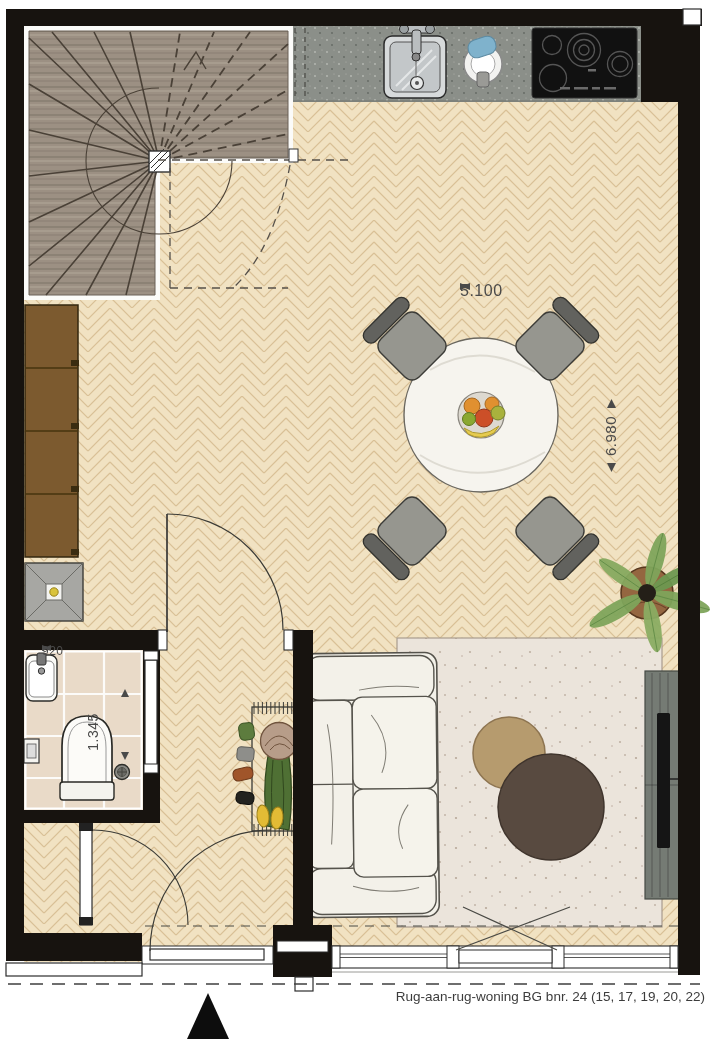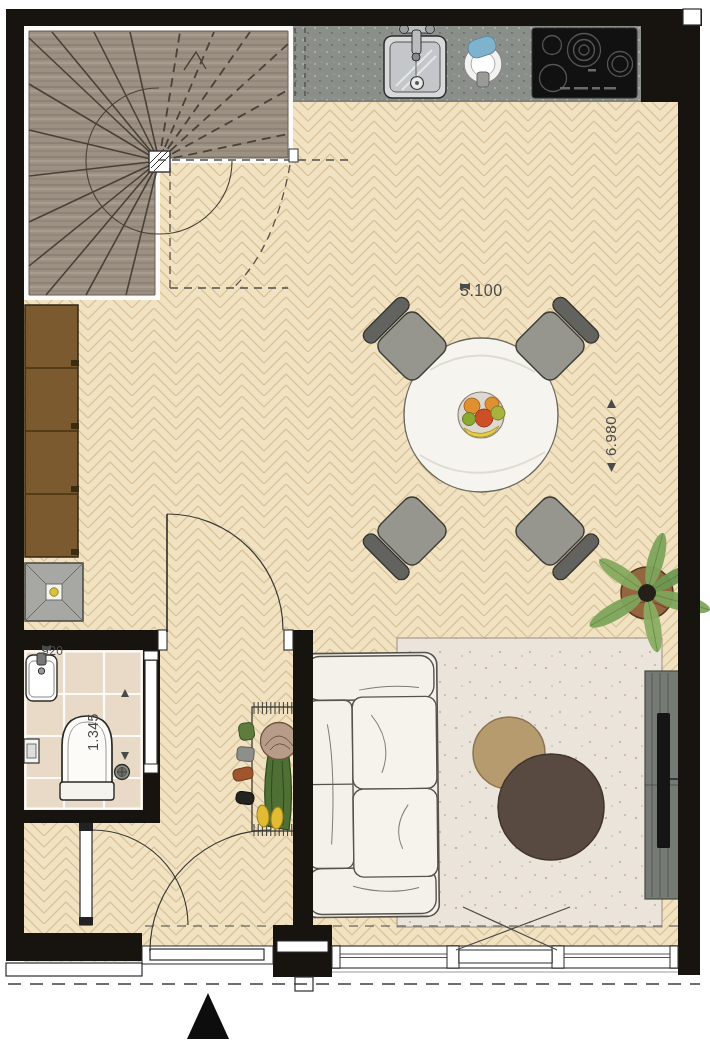--- a/index.html
+++ b/index.html
@@ -373,14 +373,15 @@
       </svg>
 </div>
 <div class="dim-v" style="left:66px;top:722px;width:58px;height:20px;font-size:14px;">1.345</div>
 <div class="arrow" style="left:120px;top:752px;">
   <svg width="10" height="8">
         <polygon points="1,0 9,0 5,8" fill="#4a4a4a"></polygon>
       </svg>
 </div>
 
 <div class="caption">
+  <div>Rug-aan-rug-woning BG bnr. 24 (15, 17, 19, 20, 22)</div>
 </div>
 </div>
 
 </body></html>

